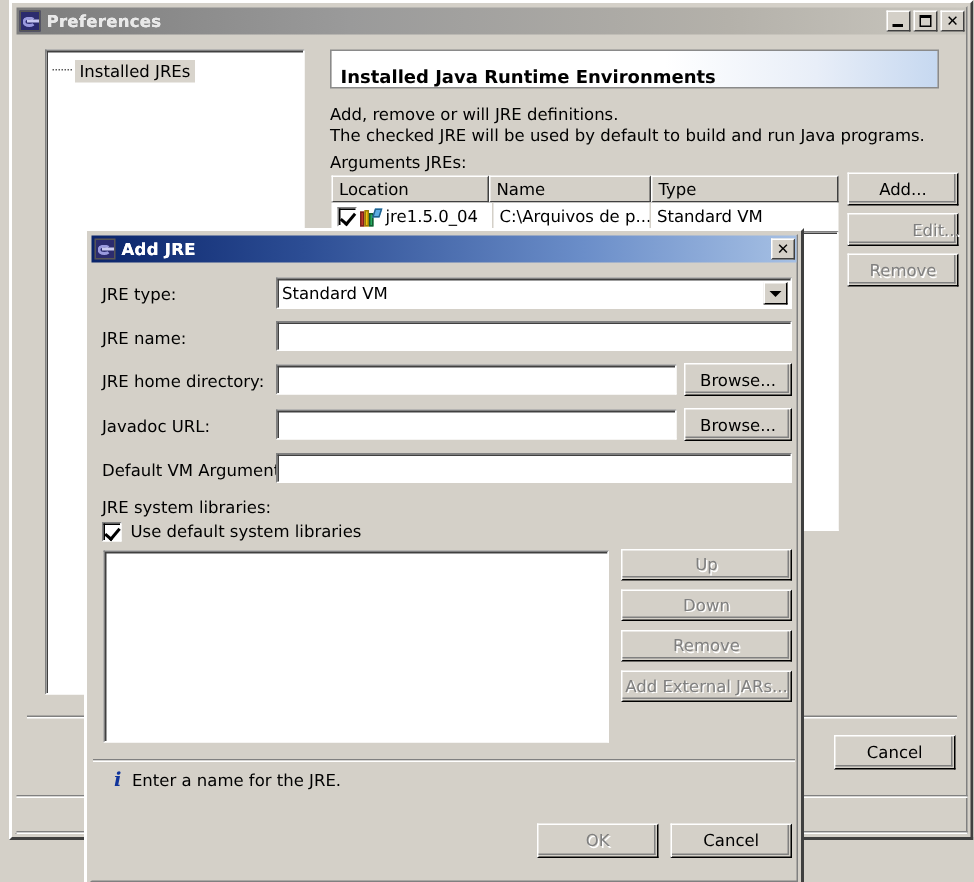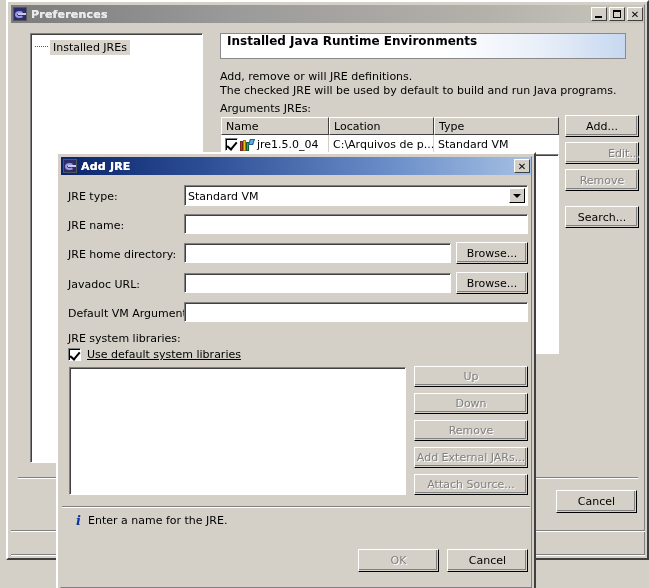--- a/index.html
+++ b/index.html
@@ -280,21 +280,21 @@
     transform: rotate(40deg);
   }
 
   
   .page-banner {
     position: absolute;
     background: linear-gradient(to right, #ffffff 0%, #ffffff 55%, #e8eef8 80%, #c6d8f0 100%);
     border: 1px solid #8a8a8a;
     box-sizing: border-box;
     display: flex;
-    align-items: flex-start;
+    align-items: flex-end;
   }
   .page-banner .t {
     font-weight: bold;
     font-size: 12px;
     margin-left: 6px;
     color: #000;
   }
 
   
   .tbl-head {
@@ -421,22 +421,22 @@
 
     <div class="page-banner" style="left:212px; top:31px; width:406px; height:26px;">
       <span class="t">Installed Java Runtime Environments</span>
     </div>
 
     <div class="lbl" style="left:212px; top:68px;">Add, remove or will JRE definitions.</div>
     <div class="lbl" style="left:212px; top:82px;">The checked JRE will be used by default to build and run Java programs.</div>
     <div class="lbl" style="left:212px; top:100px;">Arguments JREs:</div>
 
     <div class="tbl-head" style="left:213px; top:115px; width:338px;">
+      <div class="th" style="width:105px;">Location</div>
       <div class="th" style="width:108px;">Name</div>
-      <div class="th" style="width:105px;">Location</div>
       <div class="th" style="width:125px;">Type</div>
     </div>
 
     <div class="tr" style="left:213px; top:133px; width:338px;">
       <div class="td" style="width:108px;">
         <span class="checkbox checked"></span>
         <span class="jre-icon">
           <i class="b1"></i>
             <i class="b2"></i>
             <i class="b3"></i>
@@ -452,23 +452,20 @@
 
     <div class="btn" style="position:absolute; left:557px; top:113px; width:74px; height:22px;">
       <span>Add...</span>
     </div>
     <div class="btn disabled" style="position:absolute; left:557px; top:140px; width:74px; height:22px;padding-left:44px;">
       <span>Edit...</span>
     </div>
     <div class="btn disabled" style="position:absolute; left:557px; top:167px; width:74px; height:22px;">
       <span>Remove</span>
     </div>
-    <div class="btn" style="position:absolute; left:557px; top:204px; width:74px; height:22px;">
-      <span>Search...</span>
-    </div>
 
     <div class="hsep" style="left:10px; top:475px; width:620px;"></div>
 
     <div class="btn" style="position:absolute; left:548px; top:488px; width:81px; height:23px;">
       <span>Cancel</span>
     </div>
 
     <div class="hsep" style="left:3px; top:528px; width:634px;"></div>
     <div class="hsep" style="left:3px; top:552px; width:634px;"></div>
   </div>
@@ -514,41 +511,38 @@
       <span>Browse...</span>
     </div>
 
     <div class="lbl" style="left:10px; top:153px;">Default VM Arguments:</div>
     <div class="field" style="position:absolute; left:126px; top:148px; width:344px; height:20px;">
       <span class="field-text"></span>
     </div>
 
     <div class="lbl" style="left:10px; top:178px;">JRE system libraries:</div>
 
-    <div style="position:absolute; left:10px; top:194px; display:flex; align-items:center;text-decoration:underline;">
+    <div style="position:absolute; left:10px; top:194px; display:flex; align-items:center;">
       <span class="checkbox checked"></span>
       <span style="margin-left:6px; font-size:11px;">Use default system libraries</span>
     </div>
 
     <div class="sunken" style="left:11px; top:213px; width:337px; height:128px;"></div>
 
     <div class="btn disabled" style="position:absolute; left:356px; top:212px; width:114px; height:21px;">
       <span>Up</span>
     </div>
     <div class="btn disabled" style="position:absolute; left:356px; top:239px; width:114px; height:21px;">
       <span>Down</span>
     </div>
     <div class="btn disabled" style="position:absolute; left:356px; top:266px; width:114px; height:21px;">
       <span>Remove</span>
     </div>
     <div class="btn disabled" style="position:absolute; left:356px; top:293px; width:114px; height:21px;">
       <span>Add External JARs...</span>
-    </div>
-    <div class="btn disabled" style="position:absolute; left:356px; top:320px; width:114px; height:21px;">
-      <span>Attach Source...</span>
     </div>
 
     <div class="hsep" style="left:4px; top:352px; width:468px;"></div>
     <div style="position:absolute; left:18px; top:359px; display:flex; align-items:center; gap:7px;">
       <span class="info-icon">i</span>
       <span style="font-size:11px;">Enter a name for the JRE.</span>
     </div>
 
     <div class="btn disabled" style="position:absolute; left:300px; top:395px; width:81px; height:23px;">
       <span>OK</span>

